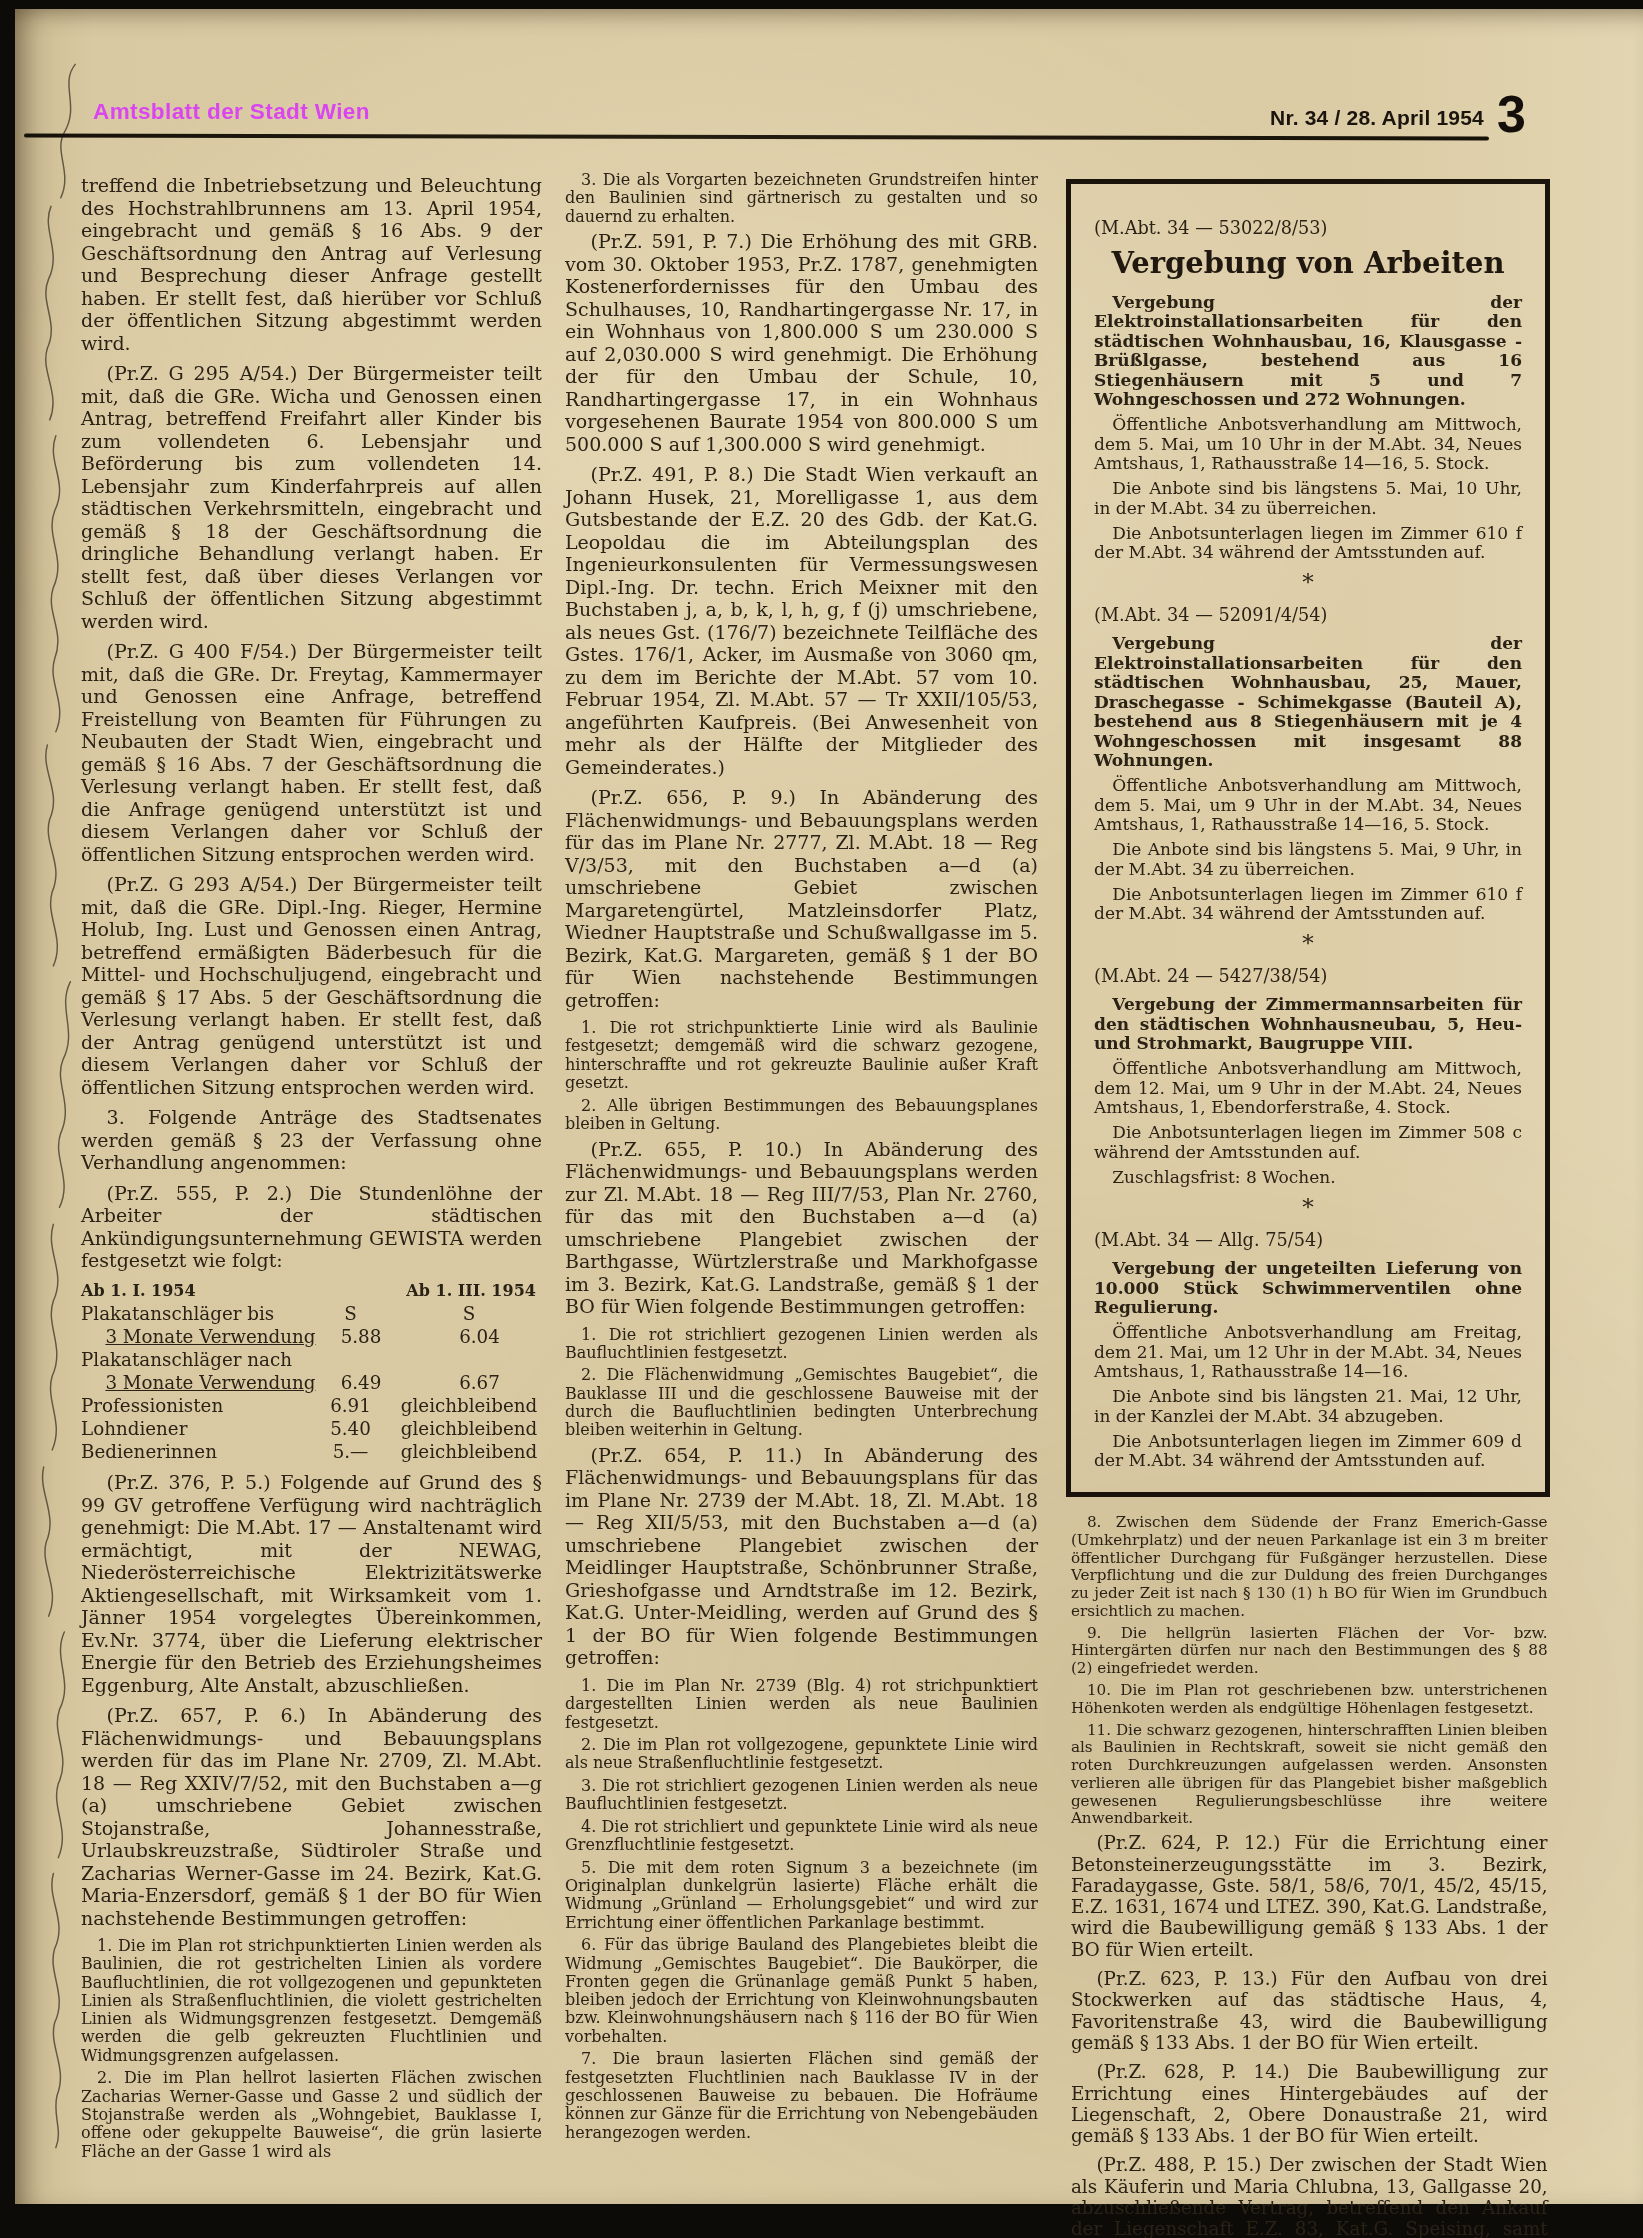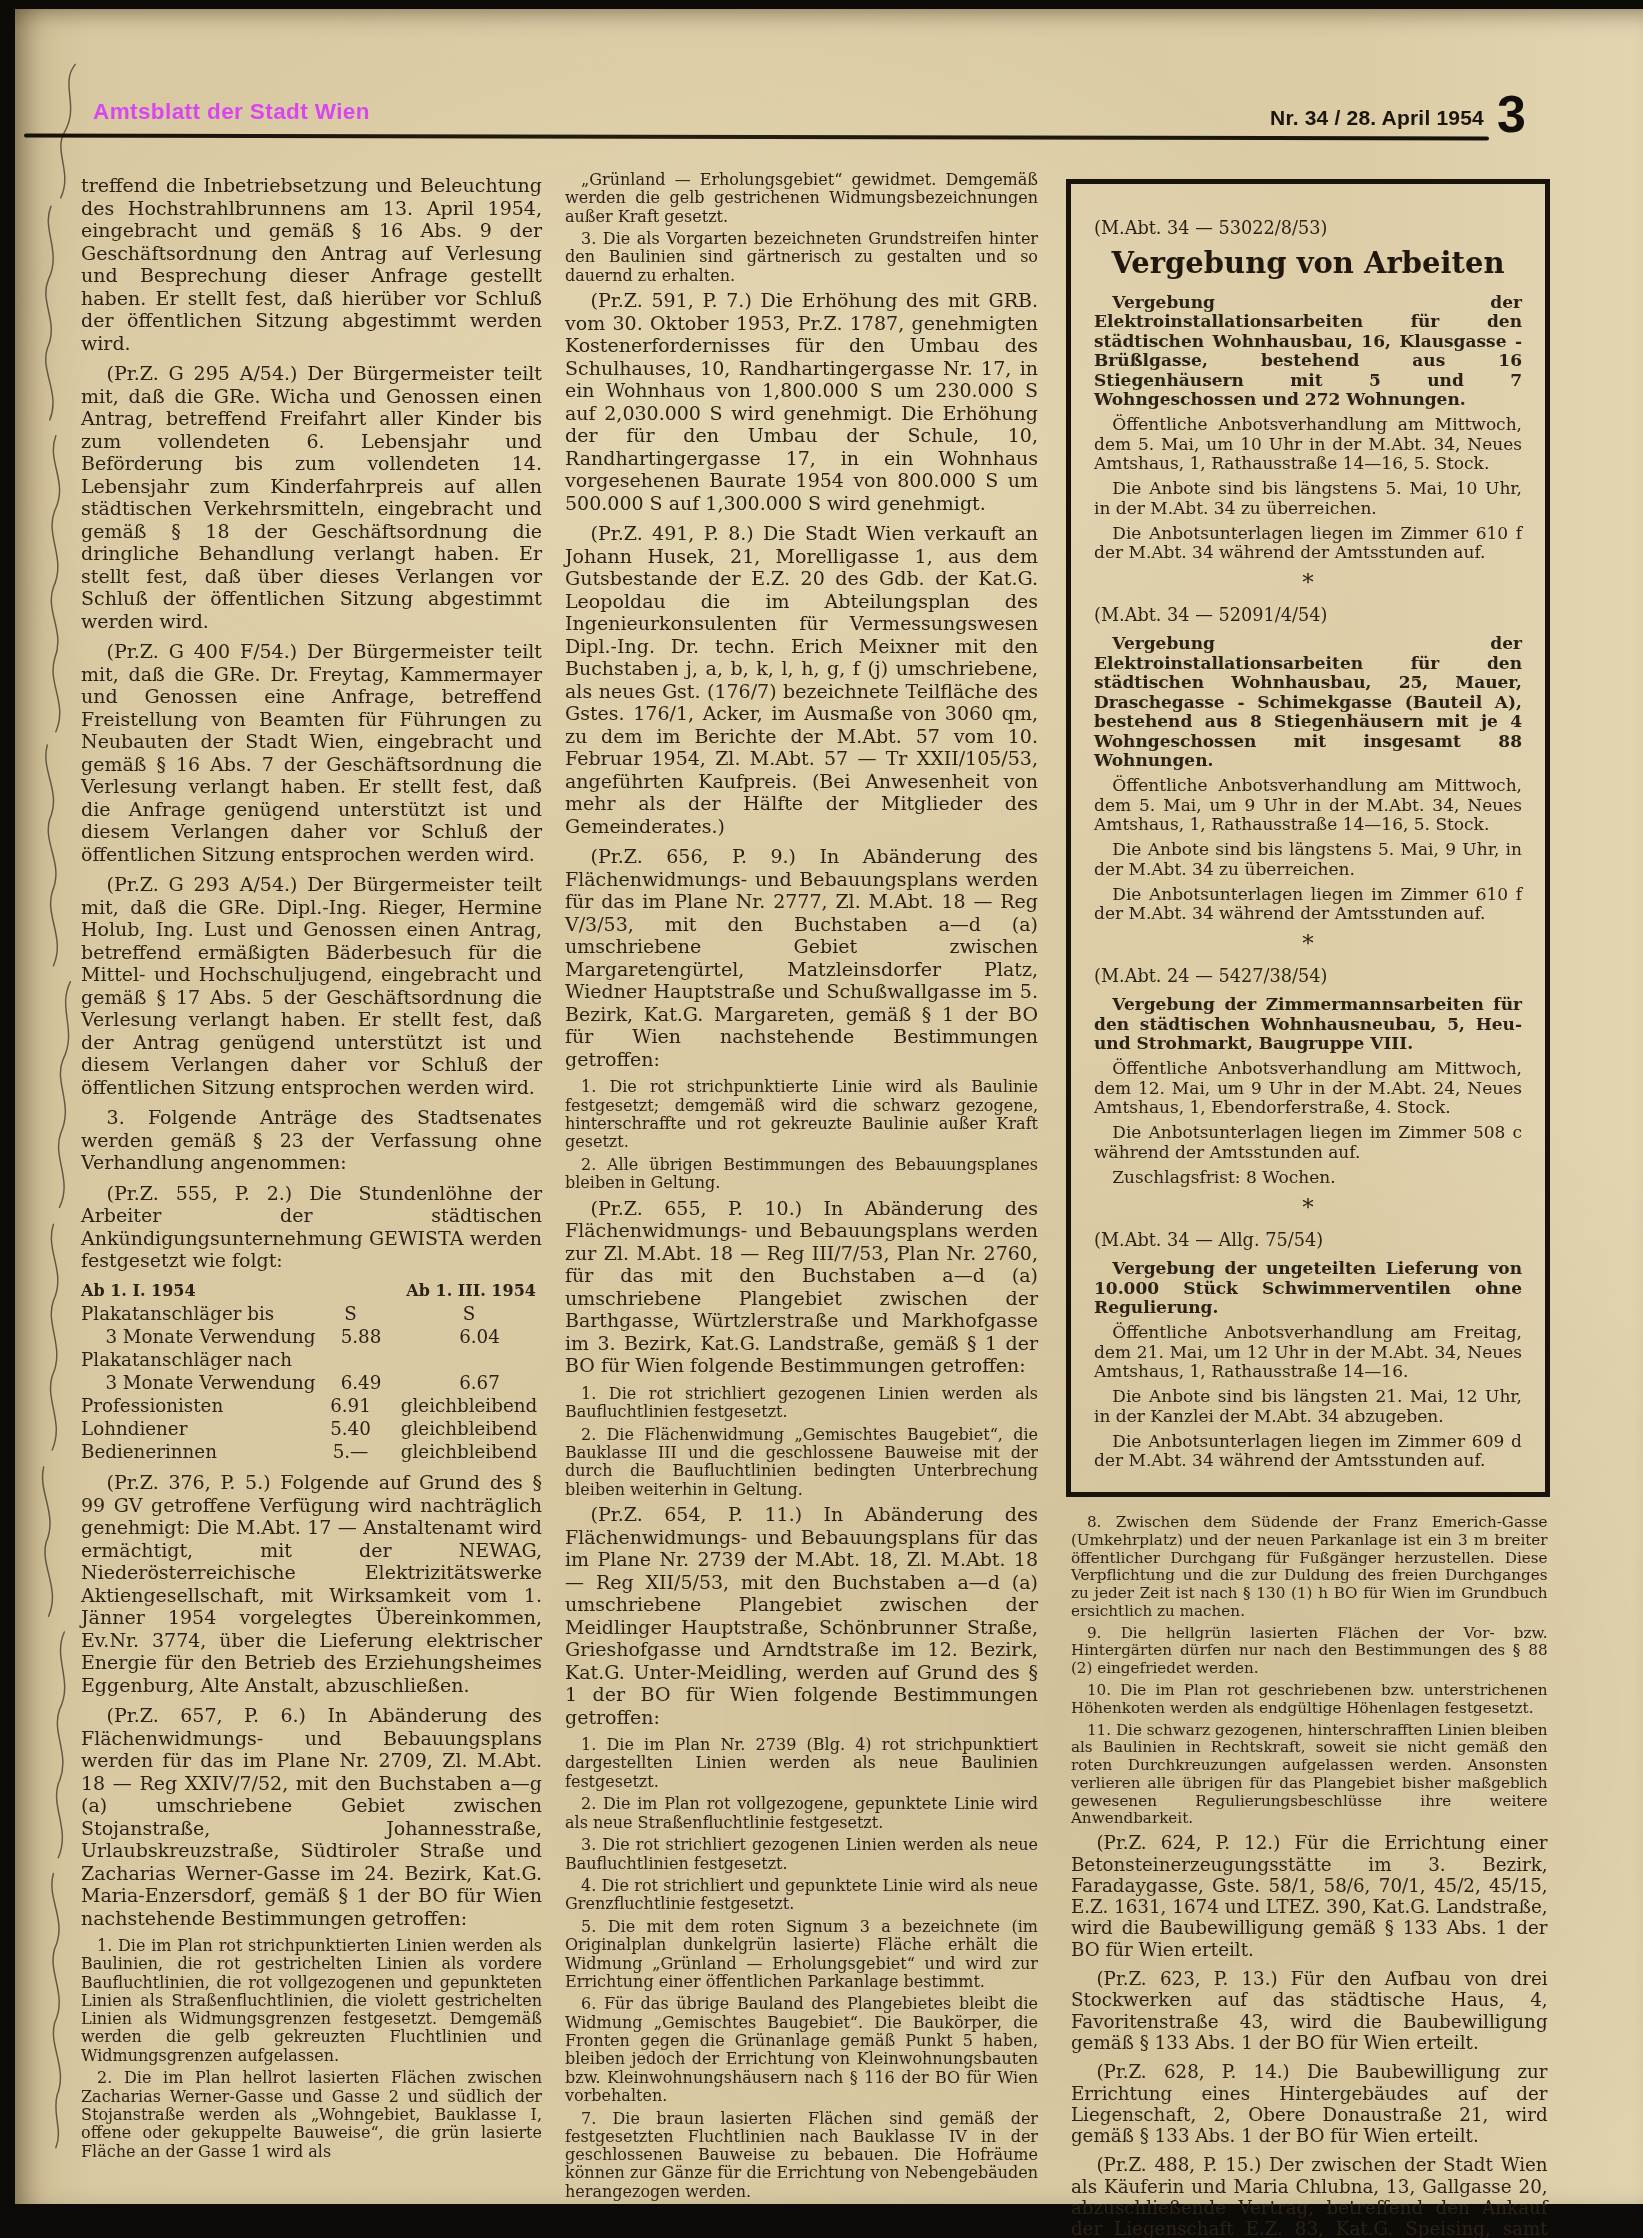--- a/index.html
+++ b/index.html
@@ -68,21 +68,21 @@
   }
   .box .lead { font-weight:bold; }
   .box .sep { text-align:center; text-align-last:center; text-indent:0; font-size:23px; line-height:1; margin:8.5px 0 12.2px 0; }
   .wage { margin:2.4px 0 8.5px 0; }
   .wage-header {
     display:flex; justify-content:space-between;
     font-weight:bold; font-size:16px; line-height:22px; padding-right:6.1px;align-items:center;
   }
   .wage-row { display:grid; grid-template-columns:1fr 91px 146px; font-size:18.3px; line-height:23px; }
   .wage-row .wlabel { white-space:nowrap; }
-  .wage-row.ind .wlabel { padding-left:24.4px; }
+  .wage-row.ind .wlabel { padding-left:24.4px;text-decoration:underline; }
   .wage-row .va, .wage-row .vb { text-align:center; }
 </style>
 </head>
 <body>
 
 <div class="paper"></div>
 
 <svg class="marks" width="91" height="2120" viewBox="0 0 150 3480" fill="none" stroke="#4e4634" stroke-width="2.4" stroke-linecap="round" opacity="0.85">
   <path d="M96,28 C70,60 104,96 78,140 C60,172 92,206 72,248"></path>
   <path d="M56,262 C40,300 74,336 52,382 C36,420 70,452 50,496 C38,534 72,570 54,614"></path>
@@ -150,21 +150,20 @@
     </div>
   </div>
 
   <p>(Pr.Z. 376, P. 5.) Folgende auf Grund des § 99 GV getroffene Verfügung wird nachträglich genehmigt: Die M.Abt. 17 — Anstaltenamt wird ermächtigt, mit der NEWAG, Niederösterreichische Elektrizitätswerke Aktiengesellschaft, mit Wirksamkeit vom 1. Jänner 1954 vorgelegtes Übereinkommen, Ev.Nr. 3774, über die Lieferung elektrischer Energie für den Betrieb des Erziehungsheimes Eggenburg, Alte Anstalt, abzuschließen.</p>
   <p>(Pr.Z. 657, P. 6.) In Abänderung des Flächenwidmungs- und Bebauungsplans werden für das im Plane Nr. 2709, Zl. M.Abt. 18 — Reg XXIV/7/52, mit den Buchstaben a—g (a) umschriebene Gebiet zwischen Stojanstraße, Johannesstraße, Urlaubskreuzstraße, Südtiroler Straße und Zacharias Werner-Gasse im 24. Bezirk, Kat.G. Maria-Enzersdorf, gemäß § 1 der BO für Wien nachstehende Bestimmungen getroffen:</p>
   <p class="small">1. Die im Plan rot strichpunktierten Linien werden als Baulinien, die rot gestrichelten Linien als vordere Baufluchtlinien, die rot vollgezogenen und gepunkteten Linien als Straßenfluchtlinien, die violett gestrichelten Linien als Widmungsgrenzen festgesetzt. Demgemäß werden die gelb gekreuzten Fluchtlinien und Widmungsgrenzen aufgelassen.</p>
   <p class="small">2. Die im Plan hellrot lasierten Flächen zwischen Zacharias Werner-Gasse und Gasse 2 und südlich der Stojanstraße werden als „Wohngebiet, Bauklasse I, offene oder gekuppelte Bauweise“, die grün lasierte Fläche an der Gasse 1 wird als</p>
 </div>
 
 <div class="col col2">
-  <p class="small cont">„Grünland — Erholungsgebiet“ gewidmet. Demgemäß werden die gelb gestrichenen Widmungsbezeichnungen außer Kraft gesetzt.</p>
   <p class="small">3. Die als Vorgarten bezeichneten Grundstreifen hinter den Baulinien sind gärtnerisch zu gestalten und so dauernd zu erhalten.</p>
   <p>(Pr.Z. 591, P. 7.) Die Erhöhung des mit GRB. vom 30. Oktober 1953, Pr.Z. 1787, genehmigten Kostenerfordernisses für den Umbau des Schulhauses, 10, Randhartingergasse Nr. 17, in ein Wohnhaus von 1,800.000 S um 230.000 S auf 2,030.000 S wird genehmigt. Die Erhöhung der für den Umbau der Schule, 10, Randhartingergasse 17, in ein Wohnhaus vorgesehenen Baurate 1954 von 800.000 S um 500.000 S auf 1,300.000 S wird genehmigt.</p>
   <p>(Pr.Z. 491, P. 8.) Die Stadt Wien verkauft an Johann Husek, 21, Morelligasse 1, aus dem Gutsbestande der E.Z. 20 des Gdb. der Kat.G. Leopoldau die im Abteilungsplan des Ingenieurkonsulenten für Vermessungswesen Dipl.-Ing. Dr. techn. Erich Meixner mit den Buchstaben j, a, b, k, l, h, g, f (j) umschriebene, als neues Gst. (176/7) bezeichnete Teilfläche des Gstes. 176/1, Acker, im Ausmaße von 3060 qm, zu dem im Berichte der M.Abt. 57 vom 10. Februar 1954, Zl. M.Abt. 57 — Tr XXII/105/53, angeführten Kaufpreis. (Bei Anwesenheit von mehr als der Hälfte der Mitglieder des Gemeinderates.)</p>
   <p>(Pr.Z. 656, P. 9.) In Abänderung des Flächenwidmungs- und Bebauungsplans werden für das im Plane Nr. 2777, Zl. M.Abt. 18 — Reg V/3/53, mit den Buchstaben a—d (a) umschriebene Gebiet zwischen Margaretengürtel, Matzleinsdorfer Platz, Wiedner Hauptstraße und Schußwallgasse im 5. Bezirk, Kat.G. Margareten, gemäß § 1 der BO für Wien nachstehende Bestimmungen getroffen:</p>
   <p class="small">1. Die rot strichpunktierte Linie wird als Baulinie festgesetzt; demgemäß wird die schwarz gezogene, hinterschraffte und rot gekreuzte Baulinie außer Kraft gesetzt.</p>
   <p class="small">2. Alle übrigen Bestimmungen des Bebauungsplanes bleiben in Geltung.</p>
   <p>(Pr.Z. 655, P. 10.) In Abänderung des Flächenwidmungs- und Bebauungsplans werden zur Zl. M.Abt. 18 — Reg III/7/53, Plan Nr. 2760, für das mit den Buchstaben a—d (a) umschriebene Plangebiet zwischen der Barthgasse, Würtzlerstraße und Markhofgasse im 3. Bezirk, Kat.G. Landstraße, gemäß § 1 der BO für Wien folgende Bestimmungen getroffen:</p>
   <p class="small">1. Die rot strichliert gezogenen Linien werden als Baufluchtlinien festgesetzt.</p>
   <p class="small">2. Die Flächenwidmung „Gemischtes Baugebiet“, die Bauklasse III und die geschlossene Bauweise mit der durch die Baufluchtlinien bedingten Unterbrechung bleiben weiterhin in Geltung.</p>
   <p>(Pr.Z. 654, P. 11.) In Abänderung des Flächenwidmungs- und Bebauungsplans für das im Plane Nr. 2739 der M.Abt. 18, Zl. M.Abt. 18 — Reg XII/5/53, mit den Buchstaben a—d (a) umschriebene Plangebiet zwischen der Meidlinger Hauptstraße, Schönbrunner Straße, Grieshofgasse und Arndtstraße im 12. Bezirk, Kat.G. Unter-Meidling, werden auf Grund des § 1 der BO für Wien folgende Bestimmungen getroffen:</p>

